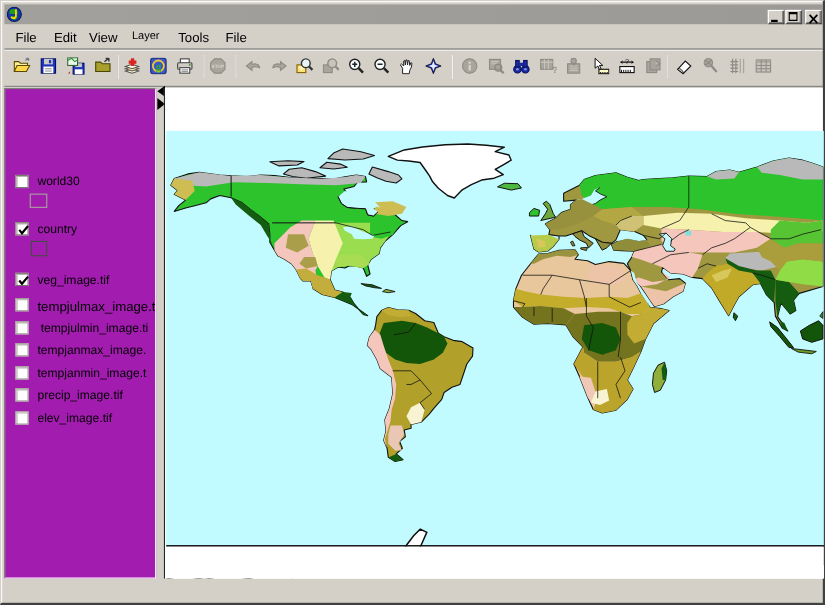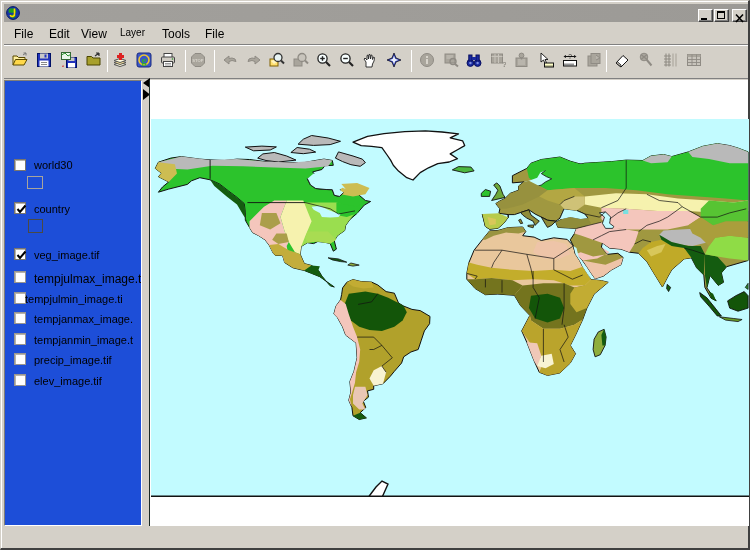--- a/index.html
+++ b/index.html
@@ -190,41 +190,41 @@
           <path d="M4,1.5 l0,13 M7,1.5 l0,13 M2,4 l7,0 M2,7 l7,0 M2,10 l7,0 M2,13 l7,0" stroke="#8f8b84" stroke-width="1.1" fill="none"></path>
           <path d="M11,1.5 l0,13 M14,1.5 l0,13" stroke="#a9a59c" stroke-width="1.1"></path>
         </svg></div>
 <div style="position:absolute;left:682px;top:5px;width:16px;height:16px"><svg width="16" height="16" viewBox="0 0 16 16">
           <rect x="1.5" y="2.5" width="13" height="11" fill="#c8c4bc" stroke="#8f8b84"></rect>
           <rect x="1.5" y="2.5" width="13" height="2.5" fill="#a9a59c"></rect>
           <path d="M1.5,7.5 l13,0 M1.5,10.5 l13,0 M6,2.5 l0,11 M10.5,2.5 l0,11" stroke="#8f8b84" stroke-width="0.9" fill="none"></path>
         </svg></div>
 </div>
 
-<div style="position:absolute;left:3px;top:79px;width:138px;height:446px;background:#1d4ed8;border-left:1px solid #807e78;border-top:1px solid #807e78;border-right:1px solid #fff;border-bottom:1px solid #fff;overflow:hidden">
+<div style="position:absolute;left:3px;top:79px;width:138px;height:446px;background:#a21caf;border-left:1px solid #807e78;border-top:1px solid #807e78;border-right:1px solid #fff;border-bottom:1px solid #fff;overflow:hidden">
 <div style="position:absolute;left:9px;top:78px;width:12px;height:12px;background:#fff;border:1px solid #7a766e;box-shadow:inset 1px 1px 0 #b8b4ac"></div>
 <div style="position:absolute;left:29px;top:78px;font-size:11px">world30</div>
 <div style="position:absolute;left:22px;top:95px;width:16px;height:13px;border:1px solid #a8a49c"></div>
 <div style="position:absolute;left:9px;top:121px;width:12px;height:12px;background:#fff;border:1px solid #7a766e;box-shadow:inset 1px 1px 0 #b8b4ac">
         <svg width="13" height="13" viewBox="0 0 13 13" style="position:absolute;left:0;top:0">
           <path d="M2.5,6 L5,9 L10.5,2.5" stroke="#000" stroke-width="2" fill="none"></path>
         </svg>
       </div>
 <div style="position:absolute;left:29px;top:122px;font-size:11px">country</div>
 <div style="position:absolute;left:23px;top:138px;width:15px;height:14px;border:1px solid #4a4a44"></div>
 <div style="position:absolute;left:9px;top:167px;width:12px;height:12px;background:#fff;border:1px solid #7a766e;box-shadow:inset 1px 1px 0 #b8b4ac">
         <svg width="13" height="13" viewBox="0 0 13 13" style="position:absolute;left:0;top:0">
           <path d="M2.5,6 L5,9 L10.5,2.5" stroke="#000" stroke-width="2" fill="none"></path>
         </svg>
       </div>
 <div style="position:absolute;left:29px;top:168px;font-size:11px">veg_image.tif</div>
 <div style="position:absolute;left:9px;top:190px;width:12px;height:12px;background:#fff;border:1px solid #9a968e;box-shadow:inset 1px 1px 0 #b8b4ac"></div>
 <div style="position:absolute;left:29px;top:191px;font-size:12px;white-space:nowrap">tempjulmax_image.t</div>
 <div style="position:absolute;left:9px;top:210.6px;width:12px;height:12px;background:#fff;border:1px solid #9a968e;box-shadow:inset 1px 1px 0 #b8b4ac"></div>
-<div style="position:absolute;left:20px;top:211.6px;font-size:11px;white-space:nowrap">tempjulmin_image.ti</div>
+<div style="position:absolute;left:32px;top:211.6px;font-size:11px;white-space:nowrap">tempjulmin_image.ti</div>
 <div style="position:absolute;left:9px;top:231.2px;width:12px;height:12px;background:#fff;border:1px solid #9a968e;box-shadow:inset 1px 1px 0 #b8b4ac"></div>
 <div style="position:absolute;left:29px;top:232.2px;font-size:11px;white-space:nowrap">tempjanmax_image.</div>
 <div style="position:absolute;left:9px;top:251.79999999999998px;width:12px;height:12px;background:#fff;border:1px solid #9a968e;box-shadow:inset 1px 1px 0 #b8b4ac"></div>
 <div style="position:absolute;left:29px;top:252.79999999999998px;font-size:11px;white-space:nowrap">tempjanmin_image.t</div>
 <div style="position:absolute;left:9px;top:272.4px;width:12px;height:12px;background:#fff;border:1px solid #9a968e;box-shadow:inset 1px 1px 0 #b8b4ac"></div>
 <div style="position:absolute;left:29px;top:273.4px;font-size:11px;white-space:nowrap">precip_image.tif</div>
 <div style="position:absolute;left:9px;top:293.0px;width:12px;height:12px;background:#fff;border:1px solid #9a968e;box-shadow:inset 1px 1px 0 #b8b4ac"></div>
 <div style="position:absolute;left:29px;top:294.0px;font-size:11px;white-space:nowrap">elev_image.tif</div>
 </div>
 

